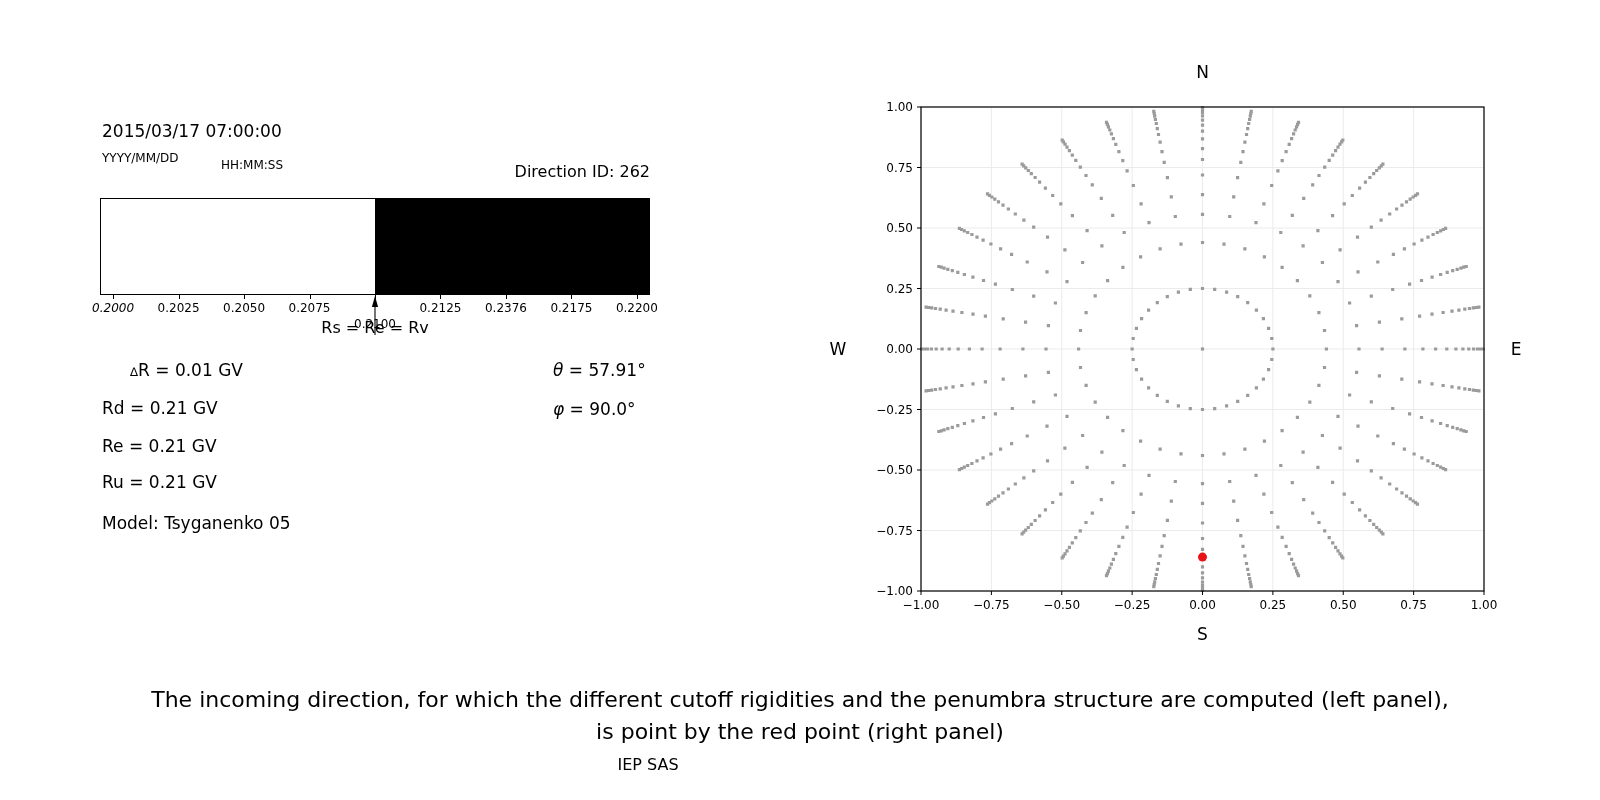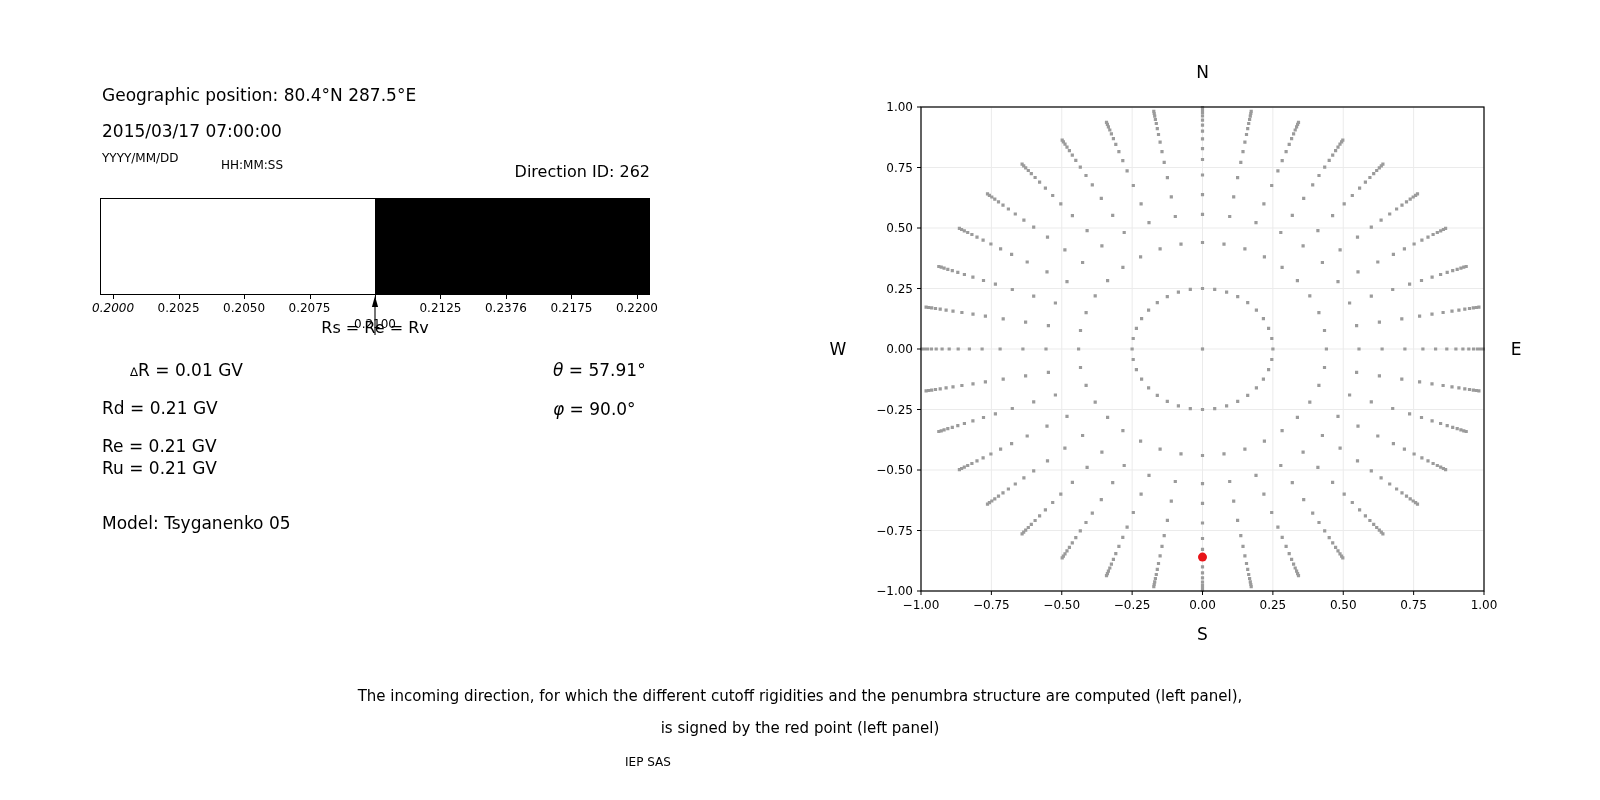--- a/index.html
+++ b/index.html
@@ -7,30 +7,29 @@
           font-family:"DejaVu Sans","Liberation Sans",sans-serif;color:#000;}
   .abs{position:absolute;}
   .t-main{font-size:17px;line-height:1.2;white-space:nowrap;}
   .t-small{font-size:12px;line-height:1.1;white-space:nowrap;}
   .bar-box{border:1.2px solid #000;background:#ffffff;box-sizing:border-box;}
   .bar-black{position:absolute;top:0;bottom:0;background:#000;}
   .tickmark{position:absolute;width:1px;height:4px;background:#000;}
   .ticklabel{position:absolute;font-size:12px;transform:translateX(-50%);white-space:nowrap;}
   .greek{font-style:italic;font-family:"DejaVu Sans","Liberation Sans",sans-serif;}
   .delta-small{font-size:12px;}
-  .caption{width:1600px;text-align:center;font-size:15px;white-space:nowrap;}
-  .credit{width:1296px;text-align:center;font-size:12px;}
+  .caption{width:1600px;text-align:center;font-size:22px;white-space:nowrap;}
+  .credit{width:1296px;text-align:center;font-size:16px;}
   svg text{font-family:"DejaVu Sans","Liberation Sans",sans-serif;}
 </style>
 </head>
 <body>
 
 <div class="figure">
 
-  <div class="abs t-main" style="left:102px;top:85px;">Geographic position: 80.4°N 287.5°E</div>
   <div class="abs t-main" style="left:102px;top:121px;">2015/03/17 07:00:00</div>
   <div class="abs t-small" style="left:102px;top:152px;">YYYY/MM/DD</div>
   <div class="abs t-small" style="left:221px;top:159px;">HH:MM:SS</div>
   <div class="abs t-main" style="left:650px;top:162px;transform:translateX(-100%);font-size:16px;">Direction ID: 262</div>
 
   <div class="abs bar-box" id="bar-box" style="left:100px;top:198px;width:550px;height:97px;">
     <div class="bar-black" id="bar-black" style="left: 273.8px; width: 275px; background: rgb(0, 0, 0);"></div>
   </div>
   <div class="abs" id="bar-ticks">
       <div class="tickmark" style="left: 113.095px; top: 295px;"></div>
@@ -55,21 +54,21 @@
 
   <svg class="abs" style="left:367px;top:295px;" width="16" height="42">
     <line x1="8" y1="40" x2="8" y2="9" stroke="#000" stroke-width="1.1"></line>
     <polygon points="8,1 4.9,12 11.1,12" fill="#000"></polygon>
   </svg>
   <div class="abs" style="left:375px;top:318px;transform:translateX(-50%);font-size:16px;white-space:nowrap;">Rs = Re = Rv</div>
 
   <div class="abs t-main" style="left:102px;top:360px;margin-left:28px;"><span class="delta-small">∆</span><span>R = 0.01 GV</span></div>
   <div class="abs t-main" style="left:102px;top:398px;">Rd = 0.21 GV</div>
   <div class="abs t-main" style="left:102px;top:436px;">Re = 0.21 GV</div>
-  <div class="abs t-main" style="left:102px;top:458px;">Ru = 0.21 GV</div>
+  <div class="abs t-main" style="left:102px;top:472px;">Ru = 0.21 GV</div>
   <div class="abs t-main" style="left:102px;top:513px;">Model: Tsyganenko 05</div>
 
   <div class="abs t-main" style="left:553px;top:360px;"><span class="greek">θ</span><span> = 57.91°</span></div>
   <div class="abs t-main" style="left:553px;top:399px;"><span class="greek">φ</span><span> = 90.0°</span></div>
 
   <svg class="abs" id="polar-svg" style="left:800px;top:40px;" width="760" height="620">
       <line x1="121" y1="67" x2="121" y2="551" stroke="#ebebeb" stroke-width="1"></line>
       <line x1="191.375" y1="67" x2="191.375" y2="551" stroke="#ebebeb" stroke-width="1"></line>
       <line x1="261.75" y1="67" x2="261.75" y2="551" stroke="#ebebeb" stroke-width="1"></line>
       <line x1="332.125" y1="67" x2="332.125" y2="551" stroke="#ebebeb" stroke-width="1"></line>
@@ -163,16 +162,16 @@
       <text x="113" y="131.5" text-anchor="end" font-size="12px">0.75</text>
       <line x1="117" y1="67" x2="121" y2="67" stroke="#000" stroke-width="1"></line>
       <text x="113" y="71" text-anchor="end" font-size="12px">1.00</text>
       <text x="402.5" y="38" text-anchor="middle" font-size="17px">N</text>
       <text x="402.5" y="600" text-anchor="middle" font-size="17px">S</text>
       <text x="38" y="315" text-anchor="middle" font-size="17px">W</text>
       <text x="716" y="315" text-anchor="middle" font-size="17px">E</text>
     </svg>
 
   <div class="abs caption" style="left:0;top:687px;">The incoming direction, for which the different cutoff rigidities and the penumbra structure are computed (left panel),</div>
-  <div class="abs caption" style="left:0;top:719px;">is signed by the red point (left panel)</div>
+  <div class="abs caption" style="left:0;top:719px;">is point by the red point (right panel)</div>
   <div class="abs credit" style="left:0;top:755px;">IEP SAS</div>
 
 </div>
 
 </body></html>

